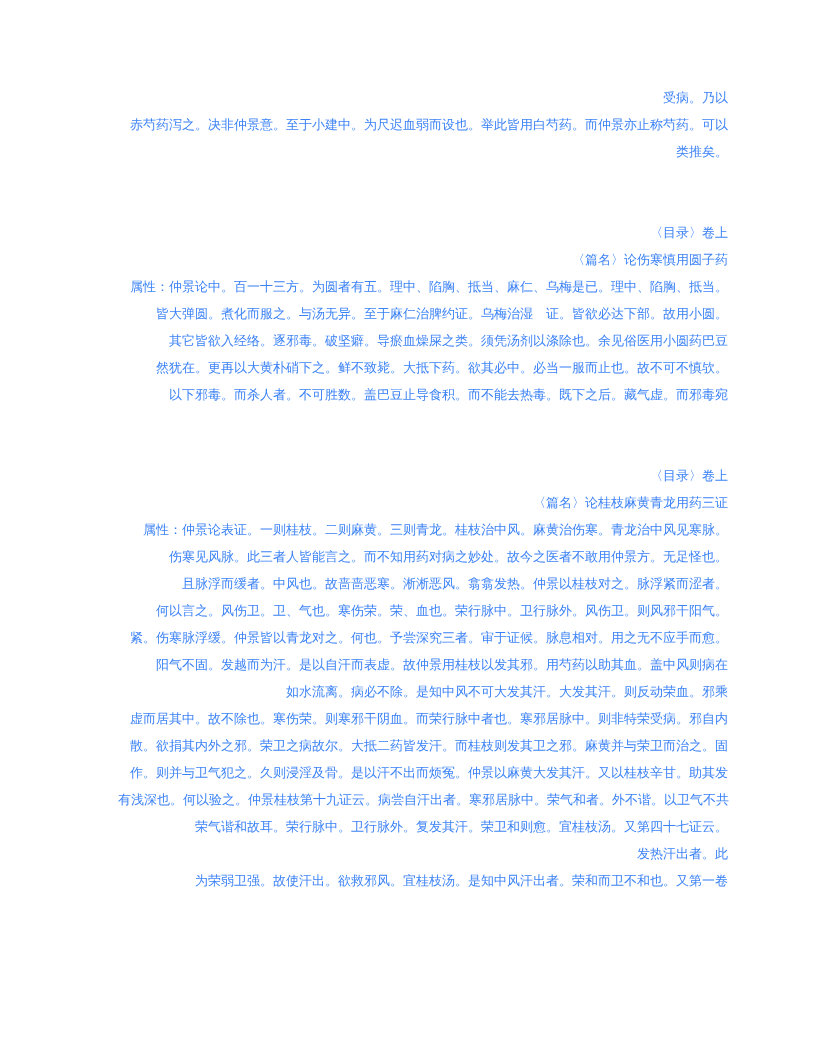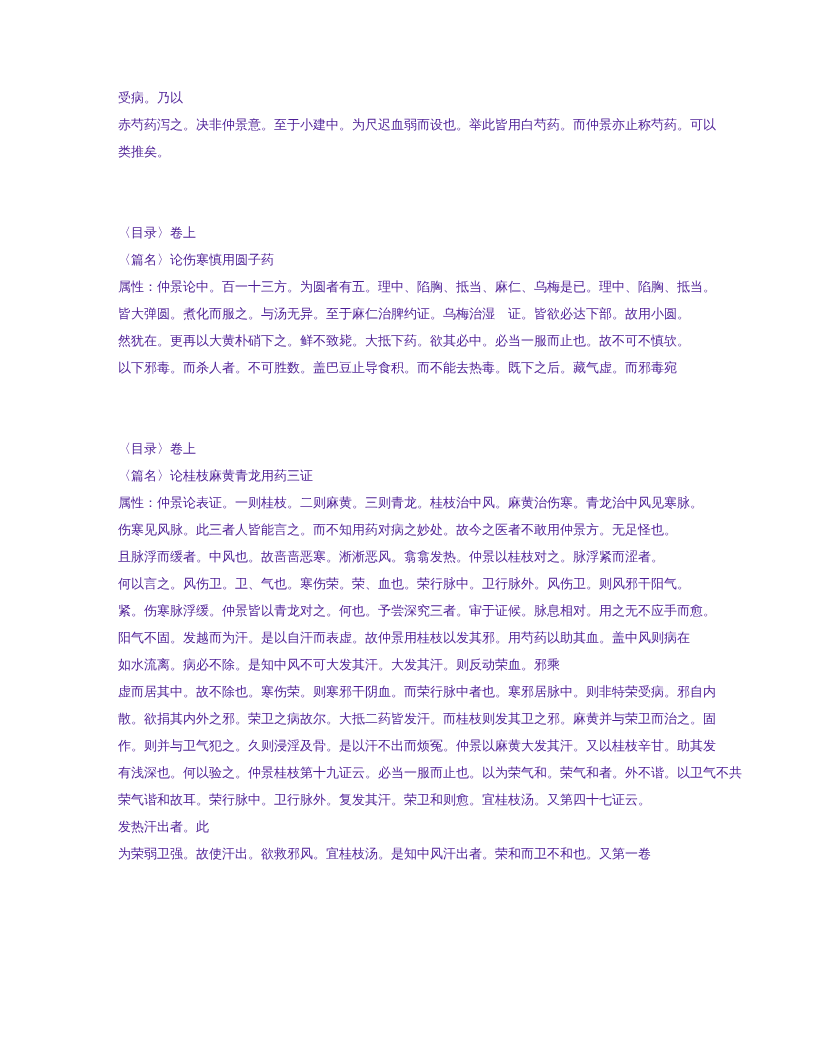--- a/index.html
+++ b/index.html
@@ -17,54 +17,56 @@
   .text-block {
     position: absolute;
     left: 118px;
     top: 84px;
     width: 610px;
   }
   .line {
     height: 27px;
     line-height: 27px;
     font-size: 13px;
-    color: #4c1d95;
+    color: #3b82f6;
     font-family: "Liberation Serif", "DejaVu Serif", serif;
     white-space: nowrap;
     letter-spacing: 0;
+    text-align: right;
   }
 </style>
 </head>
 <body>
 
 <div class="page">
   <div class="text-block" id="text-block">
       <div class="line">受病。乃以</div>
       <div class="line">赤芍药泻之。决非仲景意。至于小建中。为尺迟血弱而设也。举此皆用白芍药。而仲景亦止称芍药。可以</div>
       <div class="line">类推矣。</div>
       <div class="line"></div>
       <div class="line"></div>
       <div class="line">〈目录〉卷上</div>
       <div class="line">〈篇名〉论伤寒慎用圆子药</div>
       <div class="line">属性：仲景论中。百一十三方。为圆者有五。理中、陷胸、抵当、麻仁、乌梅是已。理中、陷胸、抵当。</div>
       <div class="line">皆大弹圆。煮化而服之。与汤无异。至于麻仁治脾约证。乌梅治湿　证。皆欲必达下部。故用小圆。</div>
+      <div class="line">其它皆欲入经络。逐邪毒。破坚癖。导瘀血燥屎之类。须凭汤剂以涤除也。余见俗医用小圆药巴豆</div>
       <div class="line">然犹在。更再以大黄朴硝下之。鲜不致毙。大抵下药。欲其必中。必当一服而止也。故不可不慎欤。</div>
       <div class="line">以下邪毒。而杀人者。不可胜数。盖巴豆止导食积。而不能去热毒。既下之后。藏气虚。而邪毒宛</div>
       <div class="line"></div>
       <div class="line"></div>
       <div class="line">〈目录〉卷上</div>
       <div class="line">〈篇名〉论桂枝麻黄青龙用药三证</div>
       <div class="line">属性：仲景论表证。一则桂枝。二则麻黄。三则青龙。桂枝治中风。麻黄治伤寒。青龙治中风见寒脉。</div>
       <div class="line">伤寒见风脉。此三者人皆能言之。而不知用药对病之妙处。故今之医者不敢用仲景方。无足怪也。</div>
       <div class="line">且脉浮而缓者。中风也。故啬啬恶寒。淅淅恶风。翕翕发热。仲景以桂枝对之。脉浮紧而涩者。</div>
       <div class="line">何以言之。风伤卫。卫、气也。寒伤荣。荣、血也。荣行脉中。卫行脉外。风伤卫。则风邪干阳气。</div>
       <div class="line">紧。伤寒脉浮缓。仲景皆以青龙对之。何也。予尝深究三者。审于证候。脉息相对。用之无不应手而愈。</div>
       <div class="line">阳气不固。发越而为汗。是以自汗而表虚。故仲景用桂枝以发其邪。用芍药以助其血。盖中风则病在</div>
       <div class="line">如水流离。病必不除。是知中风不可大发其汗。大发其汗。则反动荣血。邪乘</div>
       <div class="line">虚而居其中。故不除也。寒伤荣。则寒邪干阴血。而荣行脉中者也。寒邪居脉中。则非特荣受病。邪自内</div>
       <div class="line">散。欲捐其内外之邪。荣卫之病故尔。大抵二药皆发汗。而桂枝则发其卫之邪。麻黄并与荣卫而治之。固</div>
       <div class="line">作。则并与卫气犯之。久则浸淫及骨。是以汗不出而烦冤。仲景以麻黄大发其汗。又以桂枝辛甘。助其发</div>
-      <div class="line">有浅深也。何以验之。仲景桂枝第十九证云。必当一服而止也。以为荣气和。荣气和者。外不谐。以卫气不共</div>
+      <div class="line">有浅深也。何以验之。仲景桂枝第十九证云。病尝自汗出者。寒邪居脉中。荣气和者。外不谐。以卫气不共</div>
       <div class="line">荣气谐和故耳。荣行脉中。卫行脉外。复发其汗。荣卫和则愈。宜桂枝汤。又第四十七证云。</div>
       <div class="line">发热汗出者。此</div>
       <div class="line">为荣弱卫强。故使汗出。欲救邪风。宜桂枝汤。是知中风汗出者。荣和而卫不和也。又第一卷</div>
     </div>
 </div>
 
 </body></html>

